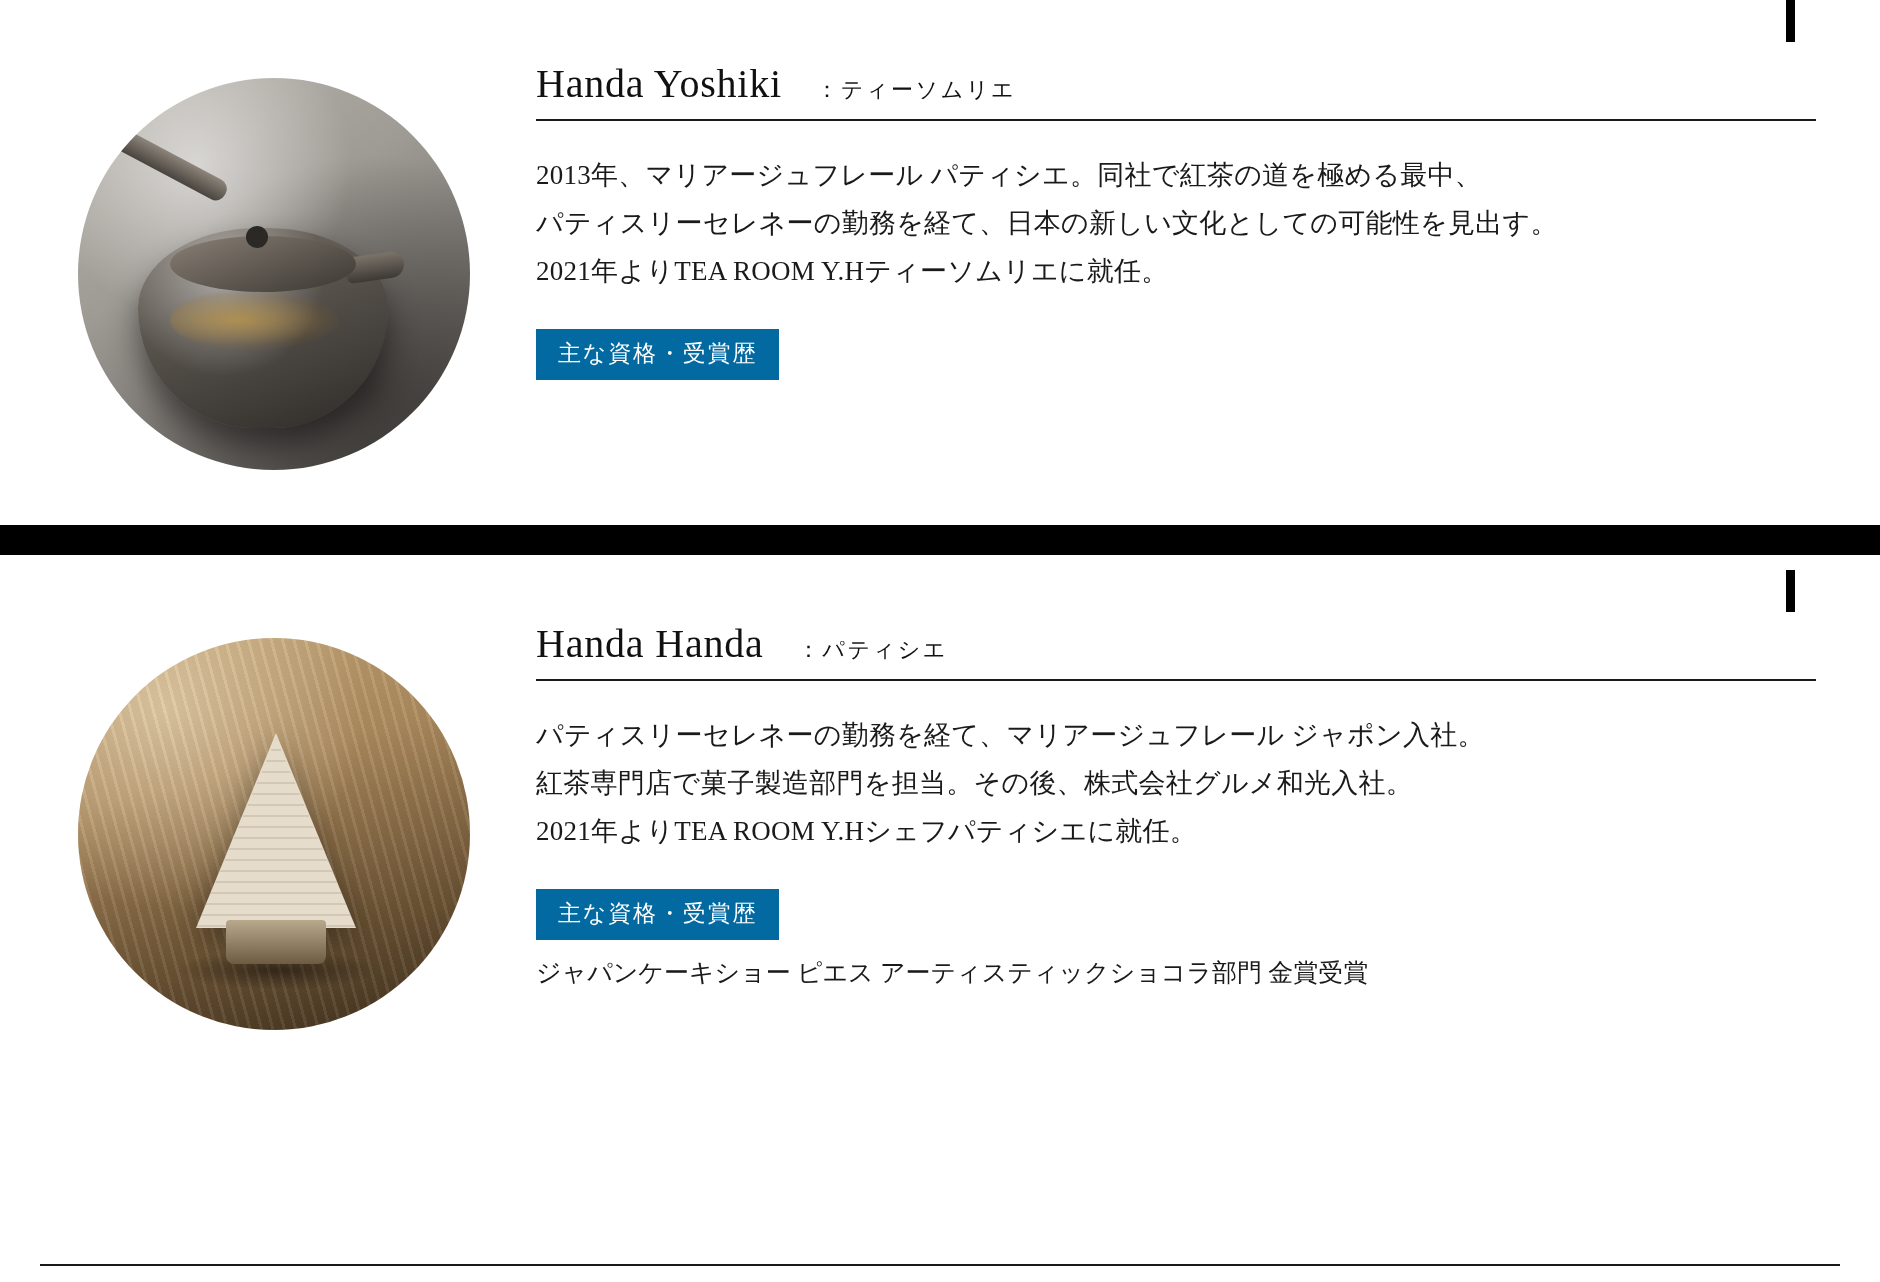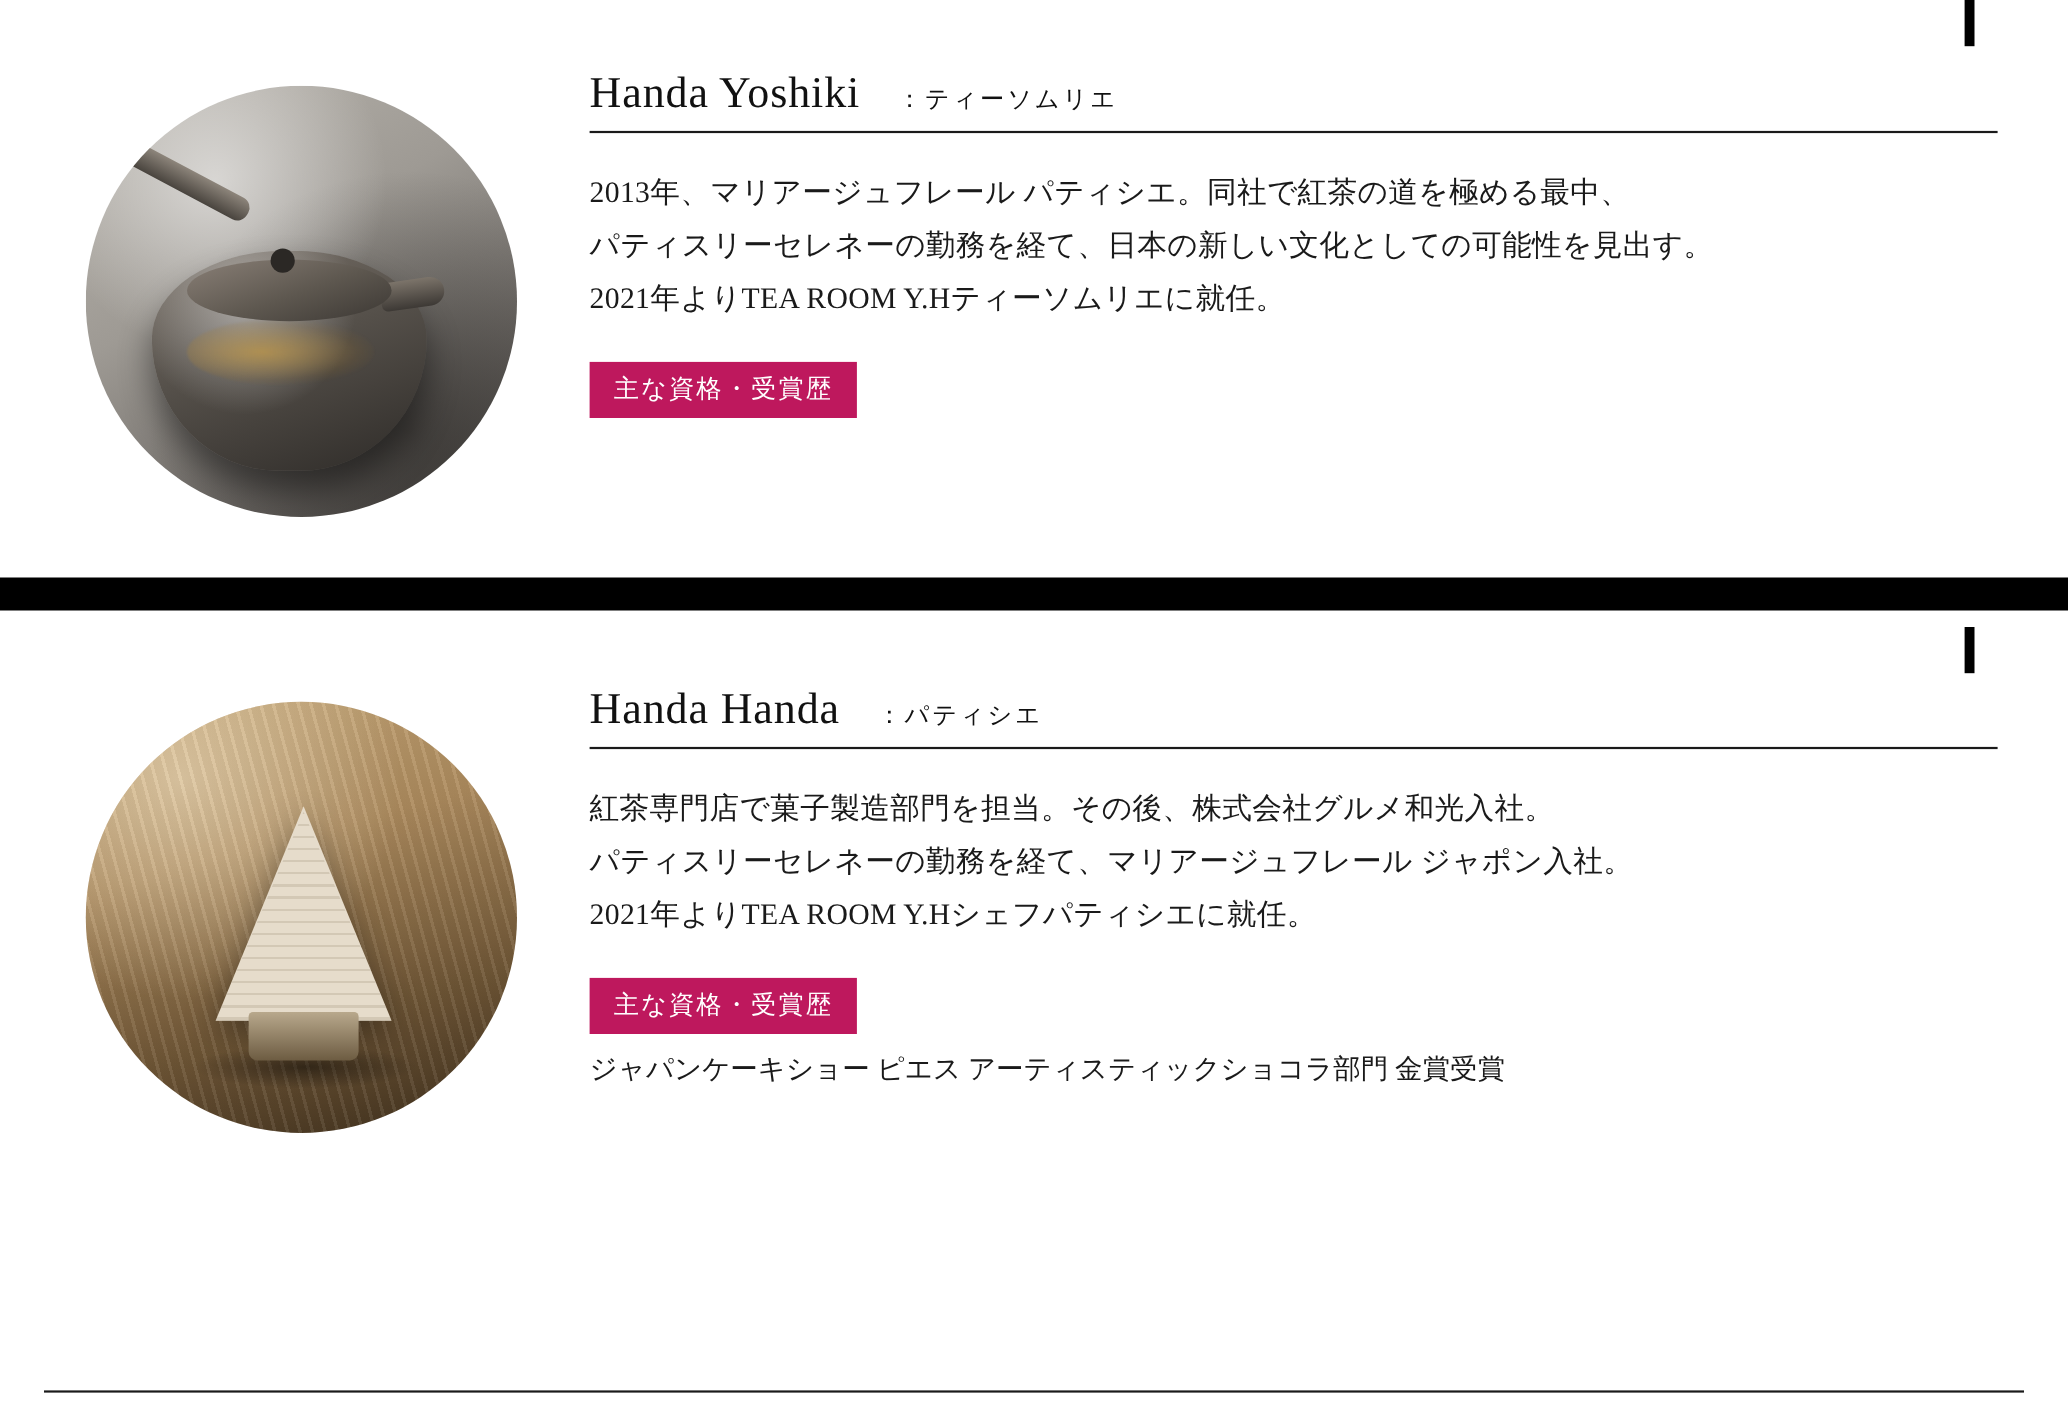--- a/index.html
+++ b/index.html
@@ -220,21 +220,21 @@
     font-size: 27px;
     line-height: 1.78;
     letter-spacing: 0.01em;
     color: #1a1a1a;
   }
   .bio div { white-space: nowrap; }
 
   .awards-label {
     display: inline-block;
     margin-top: 34px;
-    background: #be185d;
+    background: #0369a1;
     color: #ffffff;
     font-size: 23px;
     letter-spacing: 0.08em;
     padding: 9px 22px 11px 22px;
   }
 
   .awards-list {
     margin-top: 14px;
     font-size: 25px;
     line-height: 1.52;
@@ -290,22 +290,22 @@
       <div class="cake-base"></div>
     </div>
 
     <div class="content">
       <div class="name-row">
         <span class="name-en">Handa Handa</span>
         <span class="name-role">：パティシエ</span>
       </div>
 
       <div class="bio">
+        <div>パティスリーセレネーの勤務を経て、マリアージュフレール ジャポン入社。</div>
         <div>紅茶専門店で菓子製造部門を担当。その後、株式会社グルメ和光入社。</div>
-        <div>パティスリーセレネーの勤務を経て、マリアージュフレール ジャポン入社。</div>
         <div>2021年よりTEA ROOM Y.Hシェフパティシエに就任。</div>
       </div>
 
       <div class="awards-label">主な資格・受賞歴</div>
 
       <div class="awards-list">
         <div>ジャパンケーキショー ピエス アーティスティックショコラ部門 金賞受賞</div>
       </div>
     </div>
   </div>

